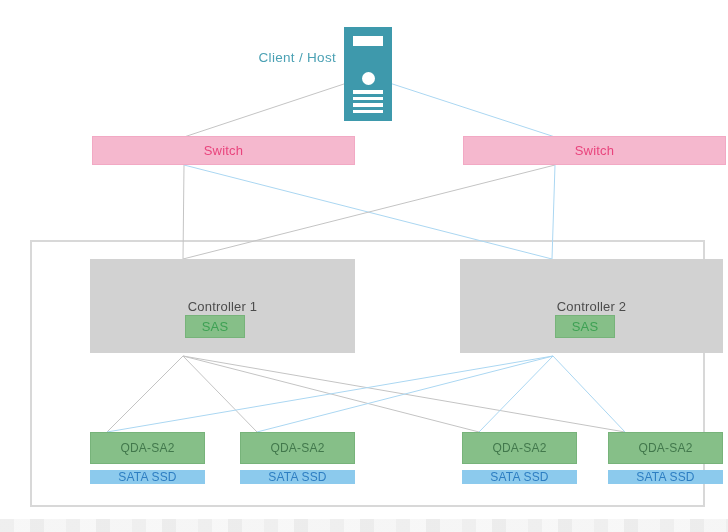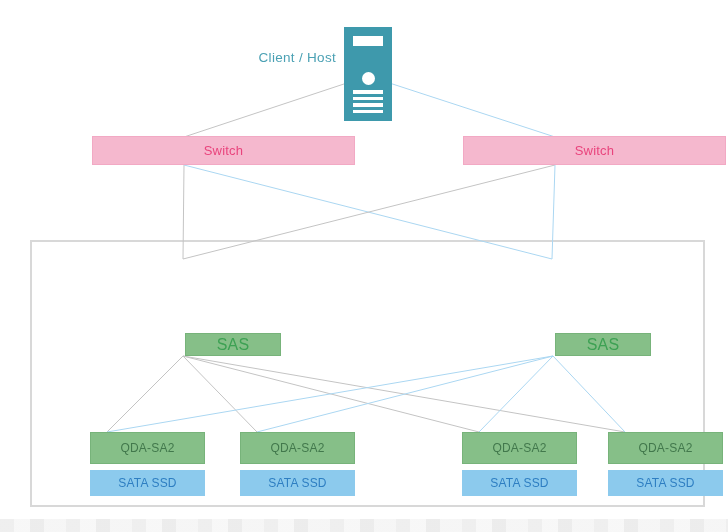--- a/index.html
+++ b/index.html
@@ -39,38 +39,38 @@
 
   .controller{
     height:94px;top:259px;
     background:var(--gray_fill,#d2d2d2);
     color:var(--gray_text,#4c4c4c);
   }
   .controller1{left:50px;width:265px;}
   .controller2{left:420px;width:263px;}
 
   .sas{
-    width:96px;height:23px;top:333px;font-size:16px;
+    width:60px;height:23px;top:315px;font-size:13px;
     background:var(--green_fill,#86bf88);
     border:1px solid var(--green_border,#77b37a);
     color:var(--green_text,#3da153);
     z-index:4;
   }
   .sas1{left:145px;}
   .sas2{left:515px;}
 
   .qda{
     width:115px;height:32px;top:432px;font-size:12px;
     background:var(--green_fill,#86bf88);
     border:1px solid var(--green_border,#77b37a);
     color:var(--green_text_dark,#42784c);
     justify-content:center;
   }
   .ssd{
-    width:115px;height:26px;top:470px;font-size:12px;
+    width:115px;height:14px;top:470px;font-size:12px;
     background:var(--blue_fill,#8ccaed);
     color:var(--blue_text,#2e7ec2);
   }
   .col1{left:50px;}  .col2{left:200px;}  .col3{left:422px;}  .col4{left:568px;}
 
   
   .client-label{
     position:absolute;top:50px;right:392px;z-index:3;
     font-size:13.5px;color:var(--teal_text,#4ba1b4);letter-spacing:.3px;text-align:right;
   }
@@ -140,20 +140,26 @@
       </span>
   </div>
 
   <div class="box switch switch1">
     <span>Switch</span>
   </div>
   <div class="box switch switch2">
     <span>Switch</span>
   </div>
 
+  <div class="box controller controller1">
+    <span>Controller 1</span>
+  </div>
+  <div class="box controller controller2">
+    <span>Controller 2</span>
+  </div>
 
   <div class="box sas sas1">
     <span>SAS</span>
   </div>
   <div class="box sas sas2">
     <span>SAS</span>
   </div>
 
   <div class="box qda col1">
     <span>QDA-SA2</span>

